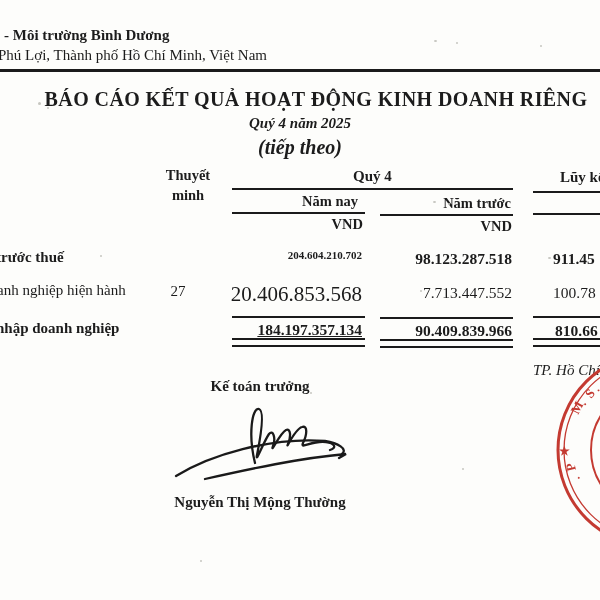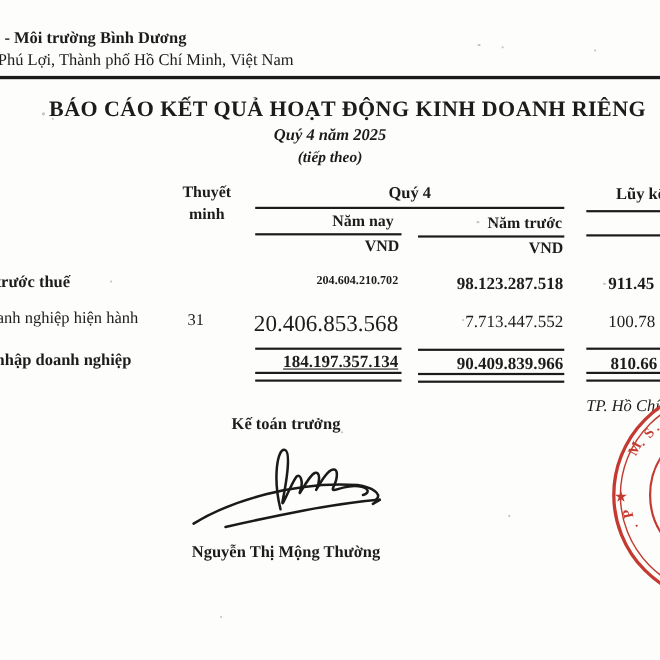--- a/index.html
+++ b/index.html
@@ -21,21 +21,21 @@
 </style>
 </head>
 <body>
 
 <div class="t b" style="left:4px;top:27px;font-size:15px;">- Môi trường Bình Dương</div>
 <div class="t" style="left:-2px;top:47px;font-size:15px;">Phú Lợi, Thành phố Hồ Chí Minh, Việt Nam</div>
 <div class="ln" style="left:0;top:69px;width:600px;height:3px;"></div>
 
 <div class="t b ctr" style="left:0;right:0;top:88px;font-size:20px;letter-spacing:0.4px;padding-left:32px;">BÁO CÁO KẾT QUẢ HOẠT ĐỘNG KINH DOANH RIÊNG</div>
 <div class="t b i ctr" style="left:0;right:0;top:115px;font-size:15px;font-style:italic;">Quý 4 năm 2025</div>
-<div class="t b i ctr" style="left:0;right:0;top:136px;font-size:14px;font-style:italic;">(tiếp theo)</div>
+<div class="t b i ctr" style="left:0;right:0;top:136px;font-size:20px;font-style:italic;">(tiếp theo)</div>
 
 <div class="t b ctr" style="left:150px;width:76px;top:168px;font-size:14.5px;">Thuyết</div>
 <div class="t b ctr" style="left:150px;width:76px;top:188px;font-size:14.5px;">minh</div>
 
 <div class="t b ctr" style="left:232px;width:281px;top:168px;font-size:15px;">Quý 4</div>
 <div class="ln" style="left:232px;top:188px;width:281px;"></div>
 
 <div class="t b" style="left:560px;top:169px;font-size:15px;">Lũy kế</div>
 <div class="ln" style="left:533px;top:191px;width:67px;"></div>
 
@@ -47,21 +47,21 @@
 
 <div class="t b r" style="left:250px;width:113px;top:217px;font-size:14.5px;">VND</div>
 <div class="t b r" style="left:400px;width:112px;top:219px;font-size:14.5px;">VND</div>
 
 <div class="t b" style="left:-4px;top:249px;font-size:15px;">trước thuế</div>
 <div class="t b r" style="left:230px;width:132px;top:249px;font-size:11px;">204.604.210.702</div>
 <div class="t b r" style="left:380px;width:132px;top:250px;font-size:15.5px;">98.123.287.518</div>
 <div class="t b" style="left:553px;top:250px;font-size:15.5px;">911.45</div>
 
 <div class="t" style="left:-3px;top:282px;font-size:15px;">anh nghiệp hiện hành</div>
-<div class="t ctr" style="left:150px;width:56px;top:283px;font-size:15px;">31</div>
+<div class="t ctr" style="left:150px;width:56px;top:283px;font-size:15px;">27</div>
 <div class="t r" style="left:230px;width:132px;top:283px;font-size:21px;font-family:Liberation Serif, serif;">20.406.853.568</div>
 <div class="t r" style="left:380px;width:132px;top:284px;font-size:15.5px;">7.713.447.552</div>
 <div class="t" style="left:553px;top:284px;font-size:15.5px;text-align:right;">100.78</div>
 
 <div class="ln" style="left:232px;top:316px;width:133px;"></div>
 <div class="ln" style="left:380px;top:317px;width:133px;"></div>
 <div class="ln" style="left:533px;top:316px;width:67px;"></div>
 
 <div class="t b" style="left:-4px;top:320px;font-size:15px;">nhập doanh nghiệp</div>
 <div class="t b r" style="left:230px;width:132px;top:321px;font-size:15.5px;text-decoration:underline;">184.197.357.134</div>

